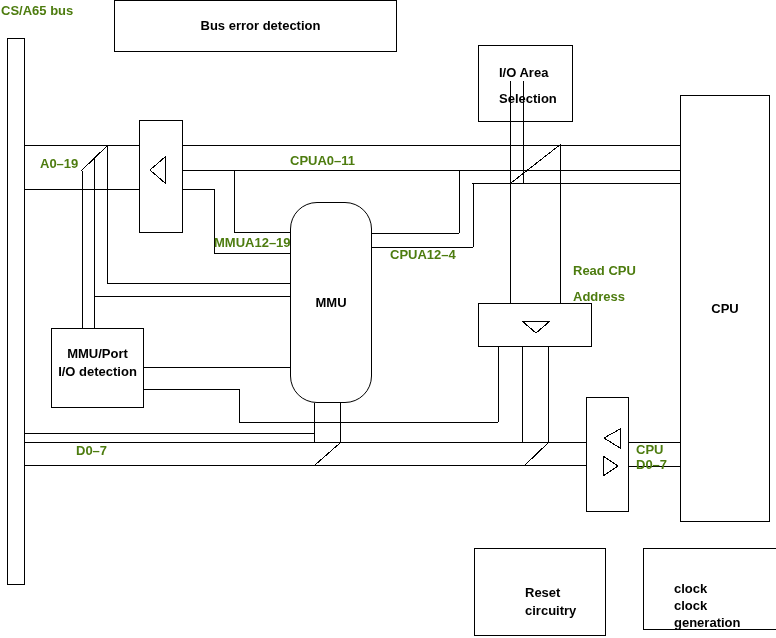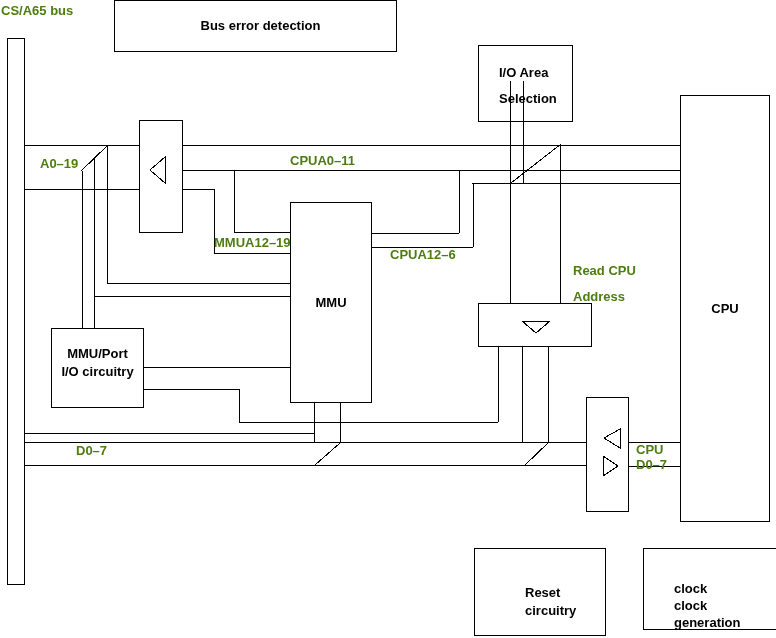--- a/index.html
+++ b/index.html
@@ -66,44 +66,44 @@
     </svg>
     <div class="box" style="left: 7px; top: 38px; width: 18px; height: 547px;"></div>
     <div class="box vcenter align-center" style="left: 114px; top: 0; width: 283px; height: 52px; padding-left: 10px;">
       <div class="box-label-line" style="line-height: 16px;">Bus error detection</div>
     </div>
     <div class="box" style="left: 478px; top: 4px; width: 95px; height: 77px; padding-top: 14px; padding-left: 20px; margin-top: 41px;">
       <div class="box-label-line" style="line-height: 26px;">I/O Area</div>
       <div class="box-label-line" style="line-height: 26px;">Selection</div>
     </div>
     <div class="box" style="left: 139px; top: 120px; width: 44px; height: 113px;"></div>
-    <div class="box vcenter align-center" style="left: 290px; top: 202px; width: 82px; height: 201px;">
+    <div class="box vcenter align-center" style="left: 290px; top: 202px; width: 82px; height: 201px; border-radius: 27px;">
       <div class="box-label-line" style="line-height: 16px;">MMU</div>
     </div>
     <div class="box align-center" style="left: 51px; top: 328px; width: 93px; height: 80px; padding-top: 16px;">
       <div class="box-label-line" style="line-height: 18px;">MMU/Port</div>
-      <div class="box-label-line" style="line-height: 18px;">I/O circuitry</div>
+      <div class="box-label-line" style="line-height: 18px;">I/O detection</div>
     </div>
     <div class="box" style="left: 478px; top: 303px; width: 114px; height: 44px;"></div>
     <div class="box vcenter align-center" style="left: 680px; top: 95px; width: 90px; height: 427px;">
       <div class="box-label-line" style="line-height: 16px;">CPU</div>
     </div>
     <div class="box" style="left: 586px; top: 397px; width: 43px; height: 115px;"></div>
     <div class="box" style="left: 474px; top: 548px; width: 132px; height: 88px; padding-top: 35px; padding-left: 50px;">
       <div class="box-label-line" style="line-height: 18px;">Reset</div>
       <div class="box-label-line" style="line-height: 18px;">circuitry</div>
     </div>
     <div class="box" style="left: 643px; top: 548px; width: 146px; height: 82px; padding-top: 31px; padding-left: 30px;">
       <div class="box-label-line" style="line-height: 17px;">clock</div>
       <div class="box-label-line" style="line-height: 17px;">clock</div>
       <div class="box-label-line" style="line-height: 17px;">generation</div>
     </div>
     <div class="wire-label" style="left: 1px; top: 4px;">CS/A65 bus</div>
     <div class="wire-label" style="left: 40px; top: 157px;">A0–19</div>
     <div class="wire-label" style="left: 290px; top: 154px;">CPUA0–11</div>
     <div class="wire-label" style="left: 214px; top: 236px;">MMUA12–19</div>
-    <div class="wire-label" style="left: 390px; top: 248px;">CPUA12–6</div>
+    <div class="wire-label" style="left: 390px; top: 248px;">CPUA12–4</div>
     <div class="wire-label" style="left: 573px; top: 264px;">Read CPU</div>
     <div class="wire-label" style="left: 573px; top: 290px;">Address</div>
     <div class="wire-label" style="left: 76px; top: 444px;">D0–7</div>
     <div class="wire-label" style="left: 636px; top: 443px;">CPU</div>
     <div class="wire-label" style="left: 636px; top: 458px;">D0–7</div>
   </div>
 
 </body></html>

